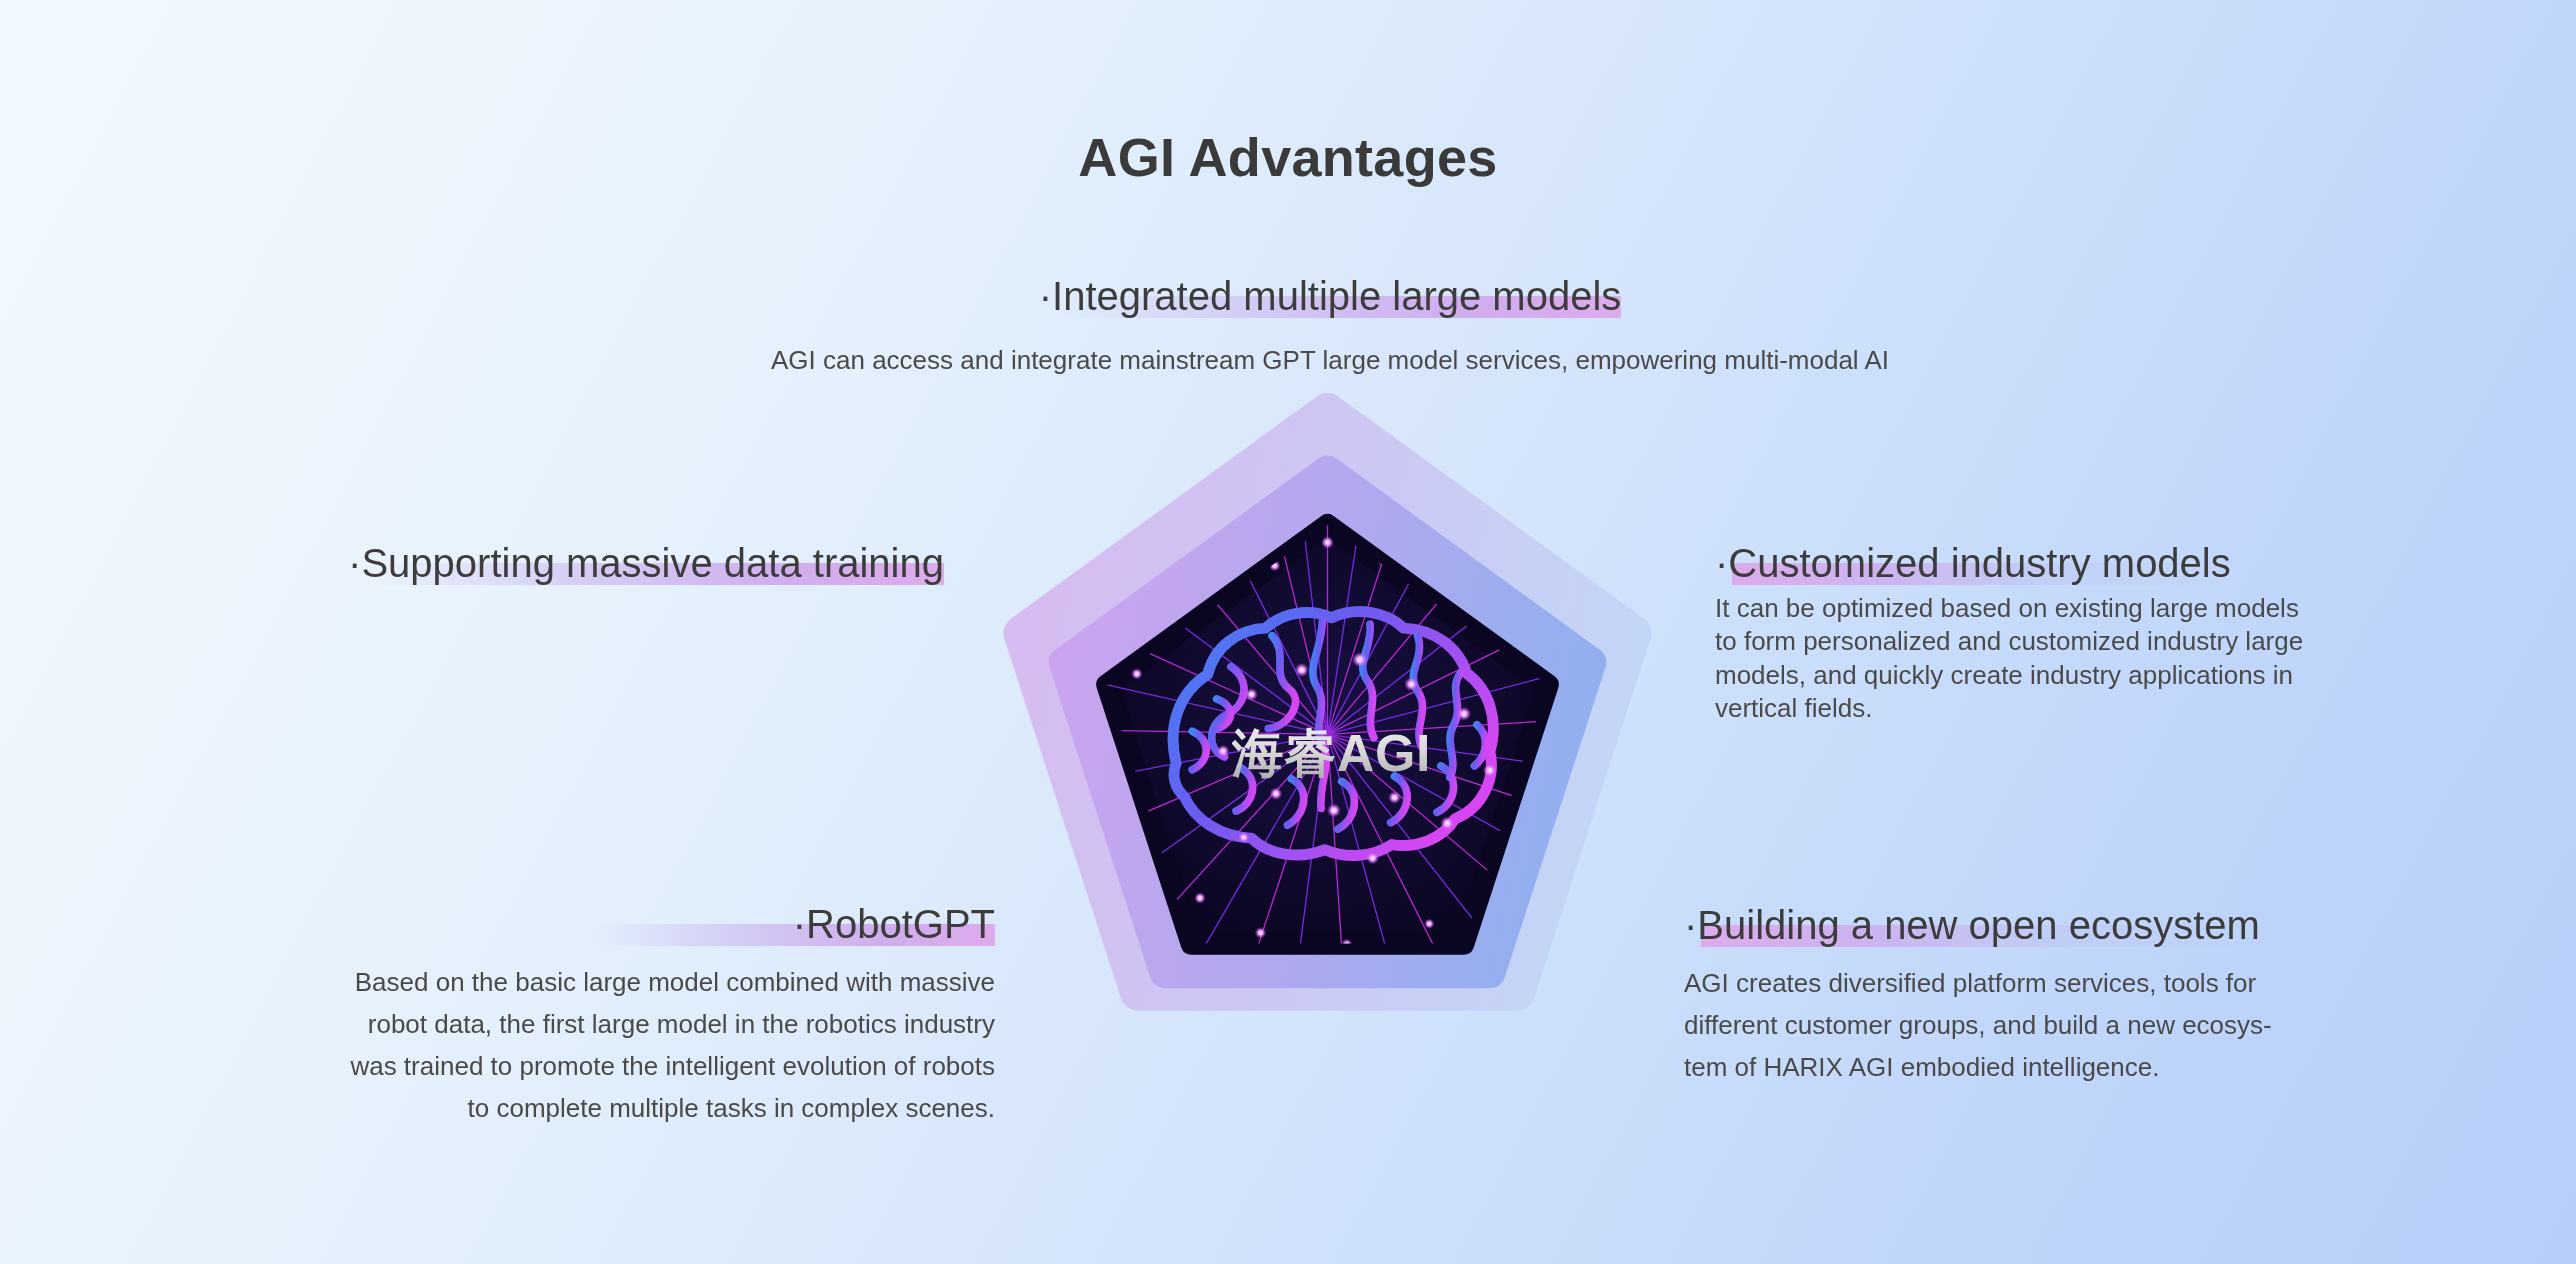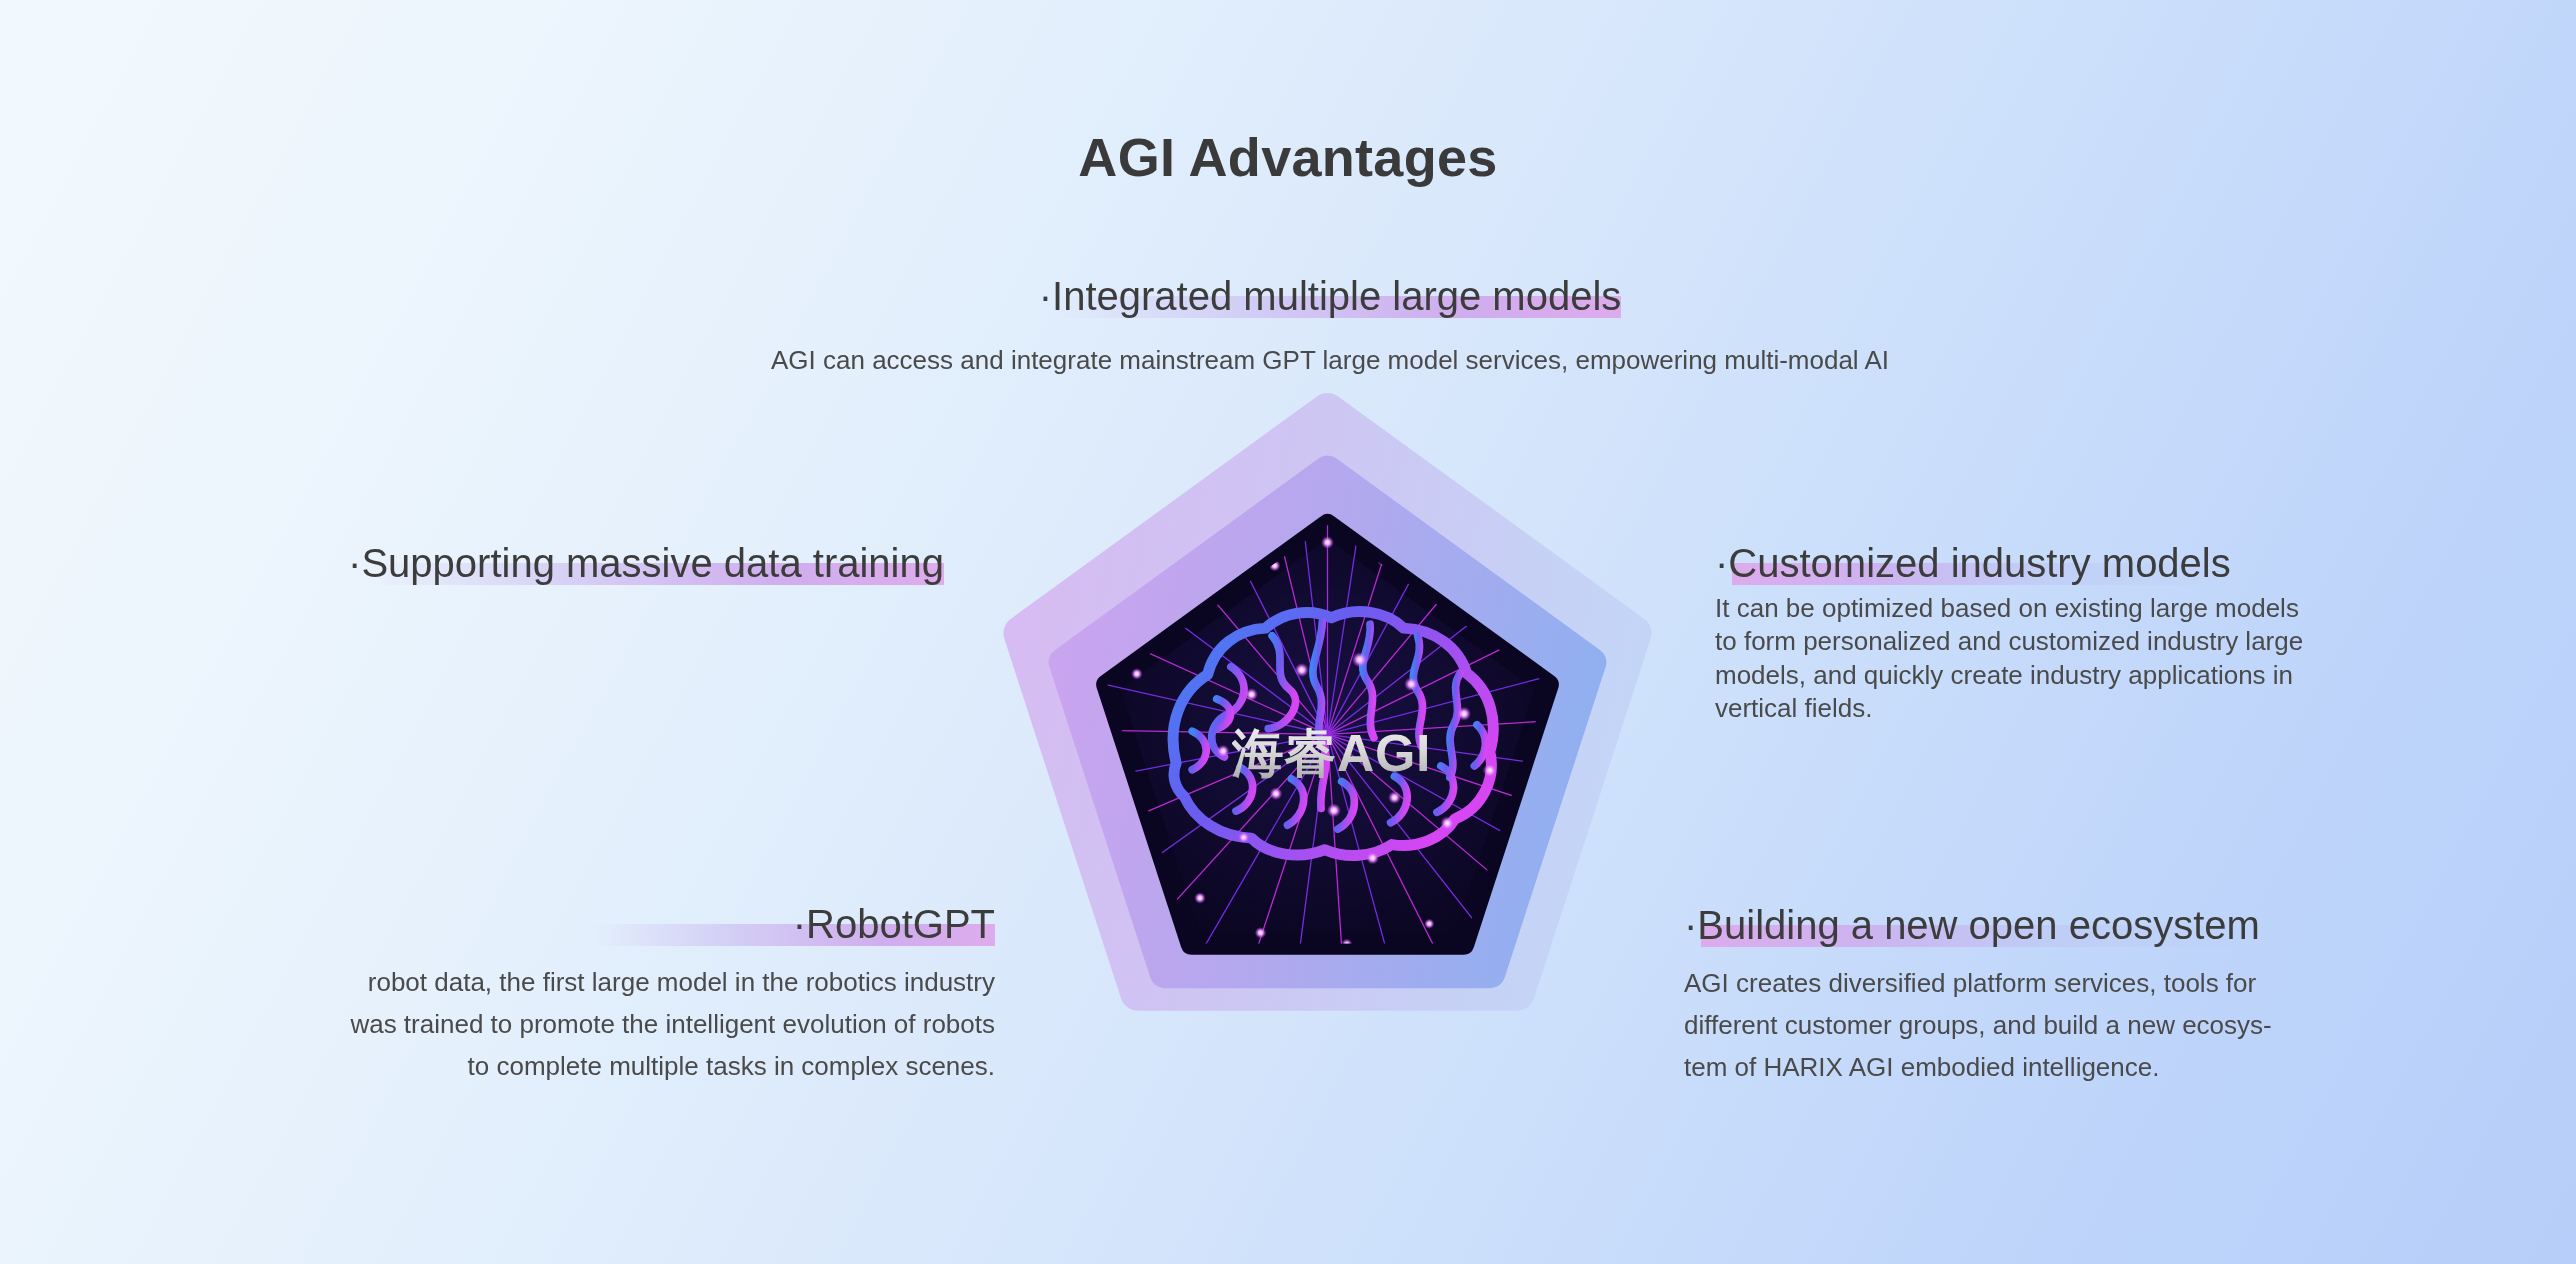--- a/index.html
+++ b/index.html
@@ -240,20 +240,21 @@
     <div>vertical fields.</div>
   </div>
 </div>
 
 <div class="blk" id="left-bottom">
   <div class="hd">
     <span class="dot">·</span><span>RobotGPT</span>
     <span class="bar r2l" style="left:-200px;"></span>
   </div>
   <div class="body-txt loose">
+    <div>Based on the basic large model combined with massive</div>
     <div>robot data, the first large model in the robotics industry</div>
     <div>was trained to promote the intelligent evolution of robots</div>
     <div>to complete multiple tasks in complex scenes.</div>
   </div>
 </div>
 
 <div class="blk" id="right-bottom">
   <div class="hd">
     <span class="dot">·</span><span>Building a new open ecosystem</span>
     <span class="bar l2r"></span>

